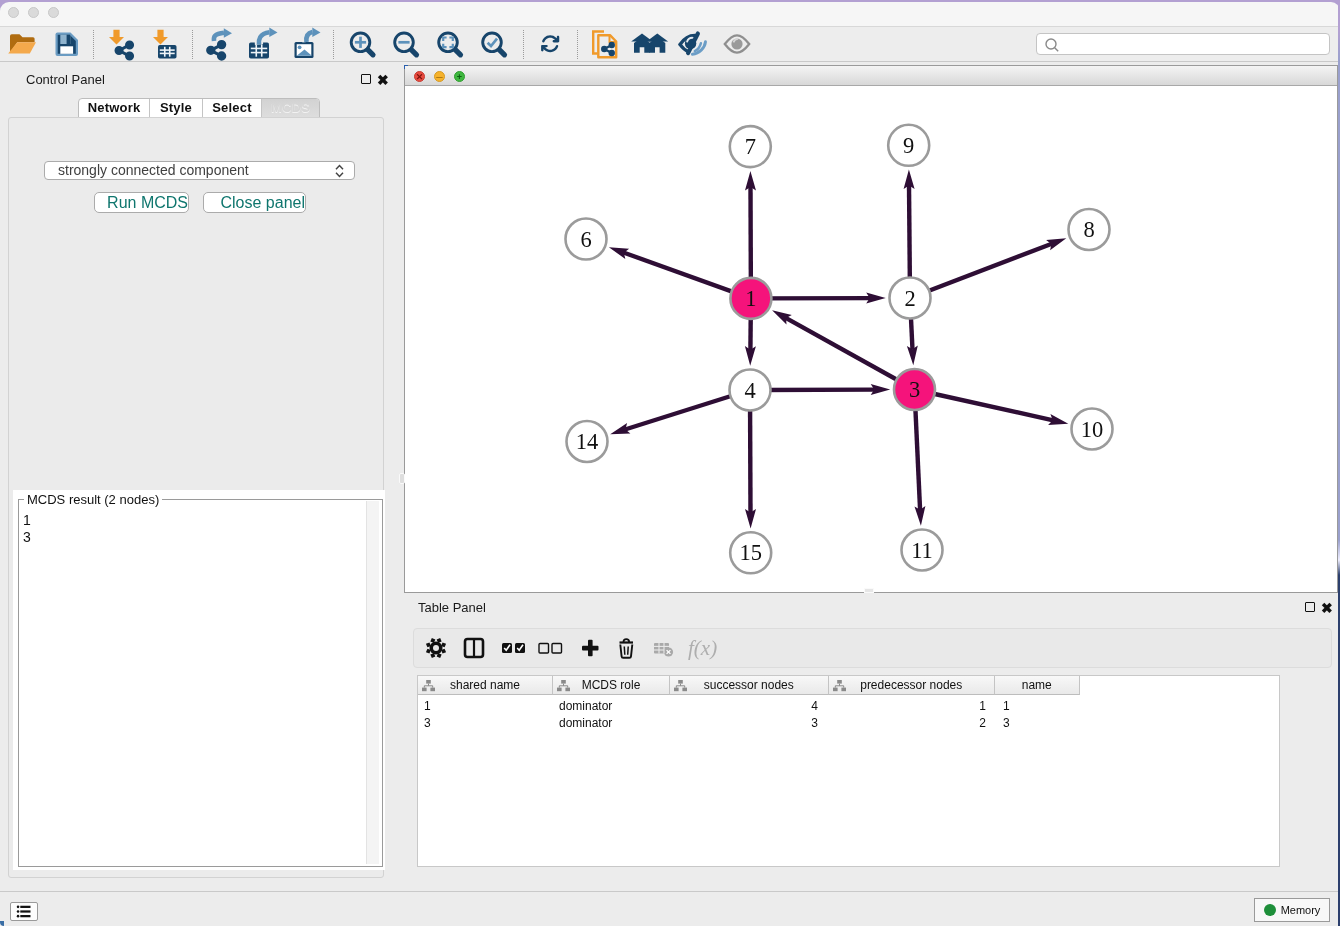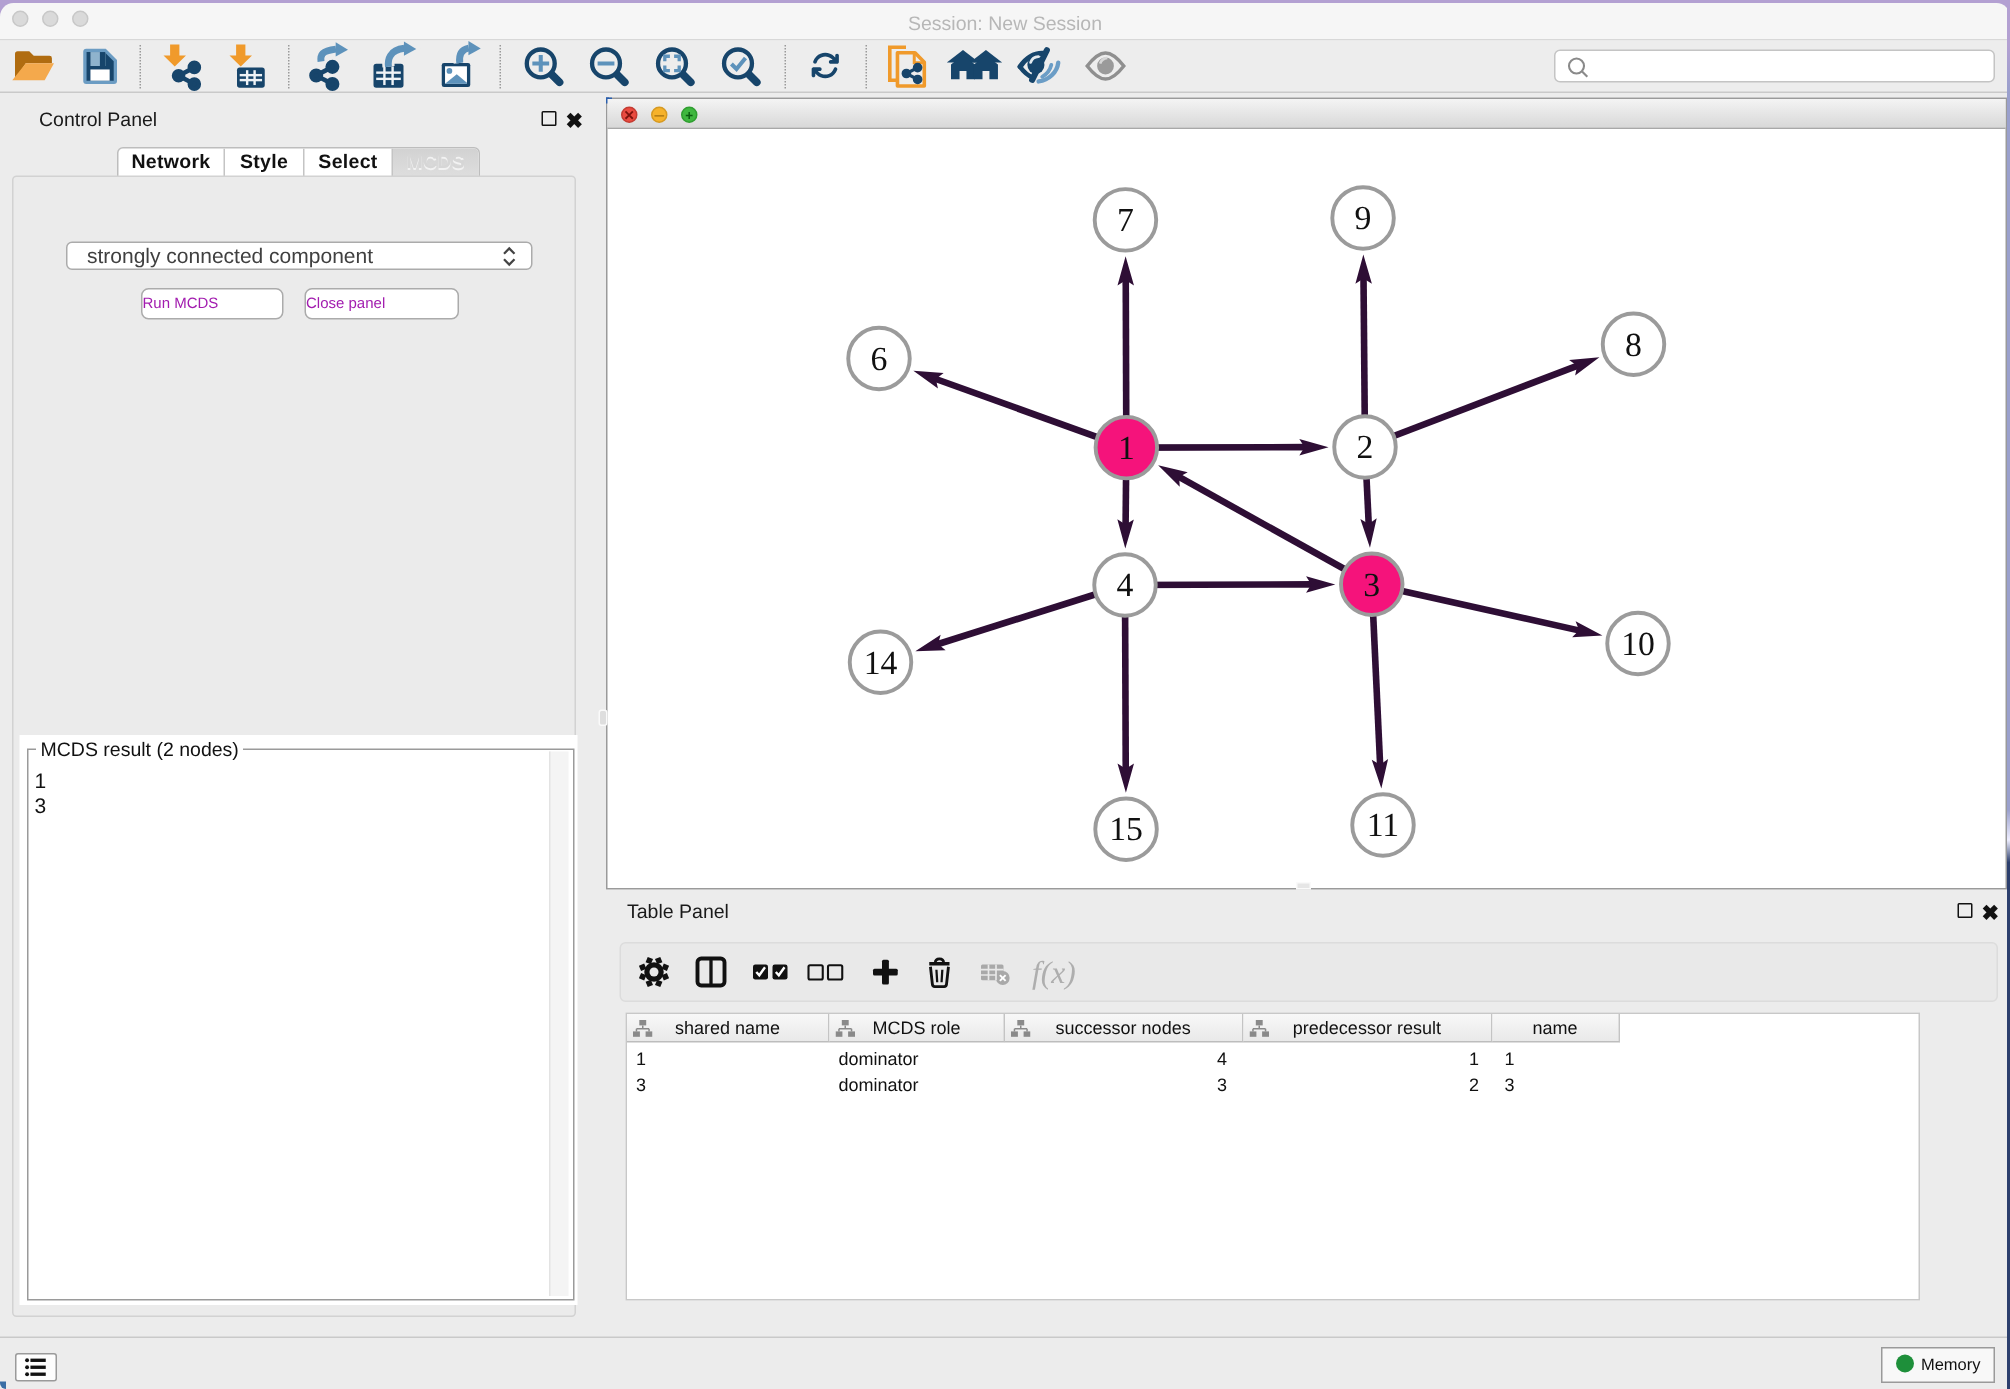--- a/index.html
+++ b/index.html
@@ -16,21 +16,21 @@
 #cpanel{left:0;top:62px;width:391px;height:829px;background:#ececec}
 .phead{position:absolute;left:26px;top:10px;font-size:13px;color:#1a1a1a}
 .pbox{position:absolute;width:10px;height:10px;border:1.6px solid #111;border-radius:1px}
 .pclose{position:absolute;font-size:14px;font-weight:bold;color:#111;line-height:12px}
 #cptabs{position:absolute;left:78px;top:36px;height:29px;display:flex;font-size:13px;font-weight:bold;letter-spacing:0.2px;border:1px solid #bdbdbd;border-radius:4px;overflow:hidden;background:#fff}
 .cptab{border-right:1px solid #c4c4c4;color:#111;text-align:center;line-height:18px}
 .cptab.sel{background:linear-gradient(#d2d2d2,#e3e3e3);color:#d6d6d6;text-shadow:0 1px 0 #f2f2f2;border-right:none}
 #cpcontent{position:absolute;left:8px;top:55px;width:376px;height:761px;background:#ebebeb;border:1px solid #d2d2d2;border-radius:3px}
 #optlabel{position:absolute;left:12px;top:76px;width:376px;text-align:center;font-size:14px;color:#111}
 #optsel{position:absolute;left:44px;top:99px;width:311px;height:19px;background:#fff;border:1px solid #ababab;border-radius:4px;font-size:14px;color:#404040;line-height:17px;padding-left:13px}
-.btn{position:absolute;height:21px;background:#fff;border:1px solid #ababab;border-radius:5px;font-size:10px;color:#a21caf;text-align:left;line-height:19px}
+.btn{position:absolute;height:21px;background:#fff;border:1px solid #ababab;border-radius:5px;font-size:16px;color:#0f766e;text-align:right;line-height:19px}
 #resultwhite{position:absolute;left:13px;top:428px;width:372px;height:380px;background:#fff}
 #resultbox{position:absolute;left:18px;top:437px;width:365px;height:368px;border:1px solid #9a9a9a}
 #resulttitle{position:absolute;left:24px;top:430px;background:#fff;padding:0 3px;font-size:13px;color:#111}
 #resultscroll{position:absolute;left:366px;top:439px;width:13px;height:363px;background:#f4f4f4;border-left:1px solid #e3e3e3}
 
 #netwin{left:404px;top:65px;width:934px;height:528px;background:#fff;border:1px solid #9a9a9a}
 #nettitle{position:absolute;left:0;top:0;width:932px;height:20px;background:linear-gradient(#f4f4f4,#d8d8d8);border-bottom:1px solid #a8a8a8}
 .mtl{position:absolute;top:5px;width:11px;height:11px;border-radius:50%;font-size:9px;font-weight:bold;text-align:center;line-height:11px}
 #nettitletext{position:absolute;top:4px;left:0;width:932px;text-align:center;font-size:12px;font-weight:bold;color:#111}
 
@@ -48,21 +48,20 @@
 #memorybtn{position:absolute;right:10px;top:6px;width:76px;height:24px;background:#f8f8f8;border:1px solid #9a9a9a;font-size:11px;color:#111;line-height:22px;text-align:center}
 #listbtn{position:absolute;left:10px;top:10px;width:28px;height:19px;background:#fdfdfd;border:1px solid #9a9a9a;border-radius:2px}
 #blcorner{position:absolute;left:0;top:921px;width:4px;height:5px;background:#3a6ea5;border-radius:0 0 0 6px}
 </style></head>
 <body>
 <div id="purpletop" class="abs"></div>
 <div id="titlebar" class="abs">
   <div class="tl" style="left:8px"></div>
   <div class="tl" style="left:28px"></div>
   <div class="tl" style="left:48px"></div>
-  <div id="titletext">Session: New Session</div>
 </div>
 <div id="toolbar" class="abs">
   <svg width="1340" height="35" viewBox="0 0 1340 35" style="position:absolute;left:0;top:0">
 <path d="M10,26 V9 Q10,7.2 11.8,7.2 H19.5 L22.5,10.2 H33 Q34.6,10.2 34.6,11.8 V15.2 H17.2 Z" fill="#b06c10"></path>
 <polygon points="17.2,15.2 36,15.2 29.8,26.5 8.2,26.5" fill="#f4a94c"></polygon>
 <path d="M57.5,5.5 L70.5,5.5 L78,13 L78,27 Q78,29 76,29 L57.5,29 Q55.5,29 55.5,27 L55.5,7.5 Q55.5,5.5 57.5,5.5 Z" fill="#6b9cc3"></path>
 <path d="M57.7,7.7 L69.6,7.7 L75.8,13.9 L75.8,26.8 L57.7,26.8 Z" fill="#17456b"></path>
 <rect x="60.3" y="7.7" width="10" height="9.3" fill="#8fb3cd"></rect>
 <rect x="66.6" y="7.7" width="3.6" height="9.3" fill="#17456b"></rect>
 <rect x="60.3" y="19.3" width="12.8" height="7.5" fill="#fff"></rect>
@@ -349,21 +348,21 @@
             <rect x="0" y="7.6" width="4.6" height="3.6"></rect>
             <rect x="8.4" y="7.6" width="4.6" height="3.6"></rect>
           </g>
           <g stroke="#8a8a8a" stroke-width="1">
             <line x1="6.5" y1="3.6" x2="6.5" y2="5.8"></line>
             <line x1="2.3" y1="5.8" x2="10.7" y2="5.8"></line>
             <line x1="2.3" y1="5.8" x2="2.3" y2="7.6"></line>
             <line x1="10.7" y1="5.8" x2="10.7" y2="7.6"></line>
           </g>
         </svg>
-<div class="thcell" style="left:410.5px;width:166.5px">predecessor result</div>
+<div class="thcell" style="left:410.5px;width:166.5px">predecessor nodes</div>
 <svg width="13" height="12" viewBox="0 0 13 12" style="position:absolute;left:414.5px;top:4px">
           <g fill="#8a8a8a">
             <rect x="4.2" y="0" width="4.6" height="3.6"></rect>
             <rect x="0" y="7.6" width="4.6" height="3.6"></rect>
             <rect x="8.4" y="7.6" width="4.6" height="3.6"></rect>
           </g>
           <g stroke="#8a8a8a" stroke-width="1">
             <line x1="6.5" y1="3.6" x2="6.5" y2="5.8"></line>
             <line x1="2.3" y1="5.8" x2="10.7" y2="5.8"></line>
             <line x1="2.3" y1="5.8" x2="2.3" y2="7.6"></line>

